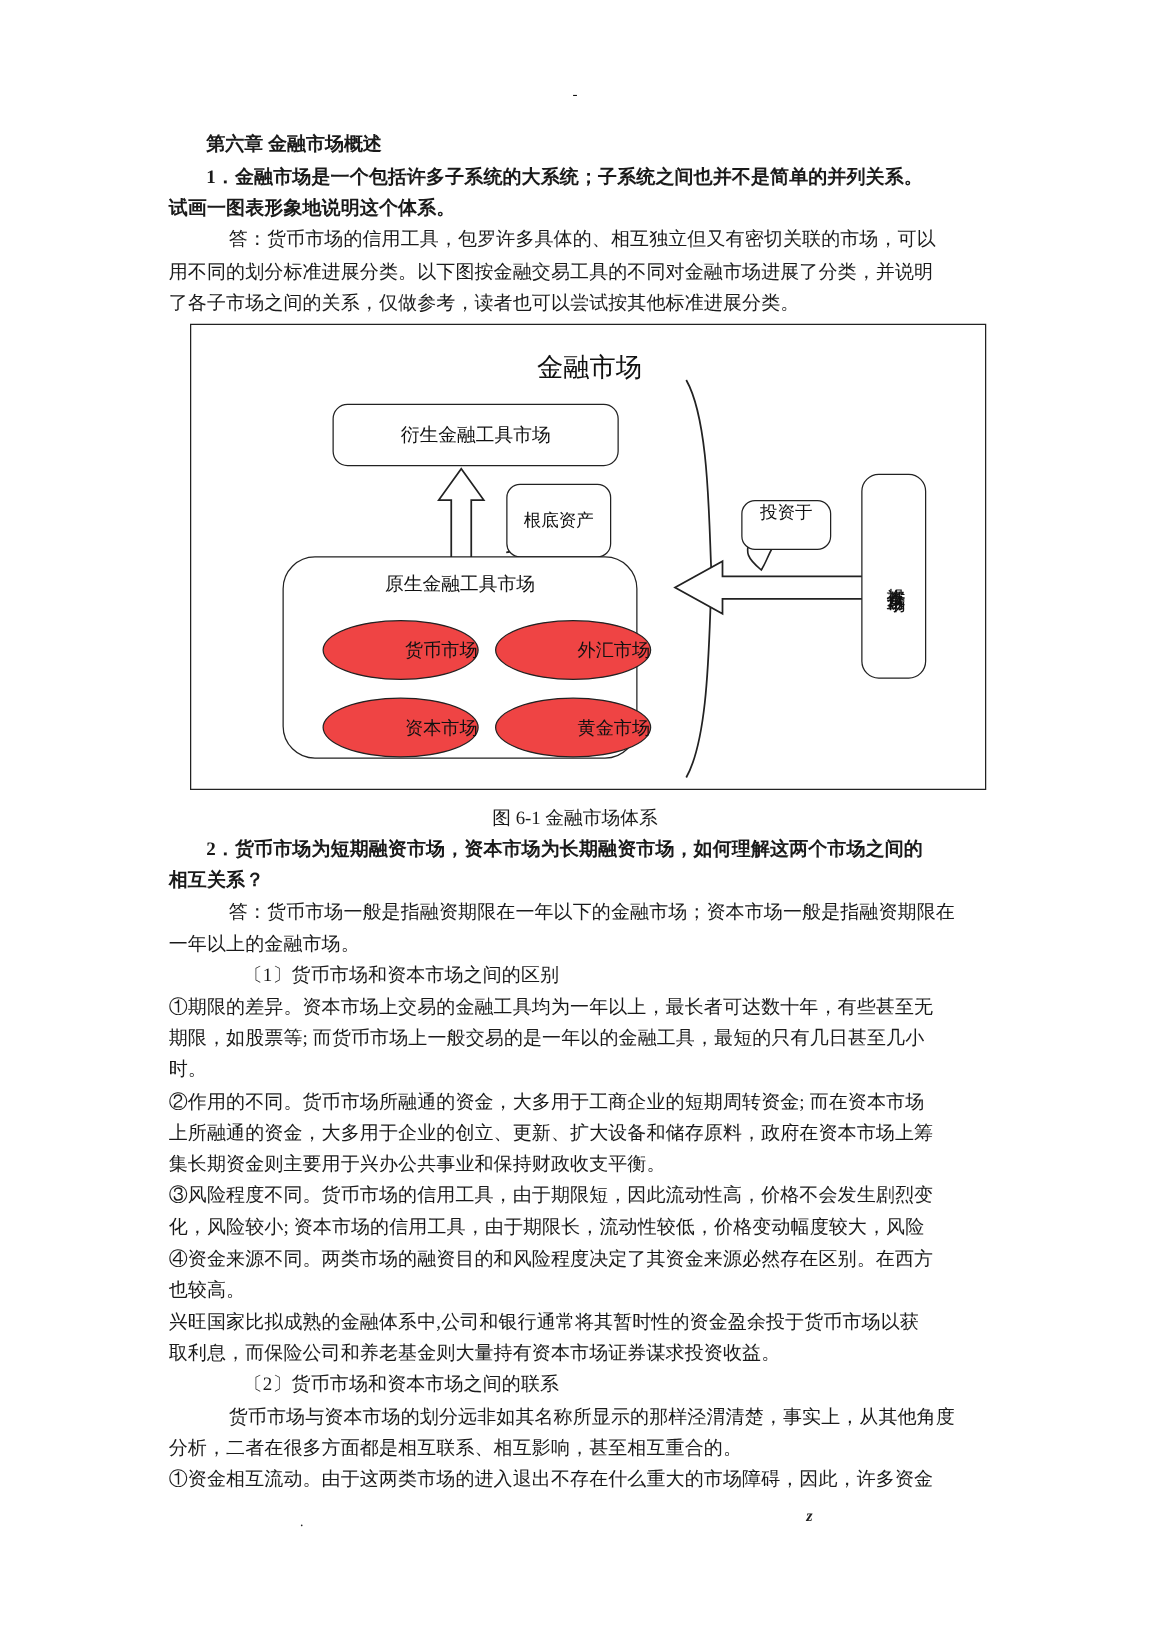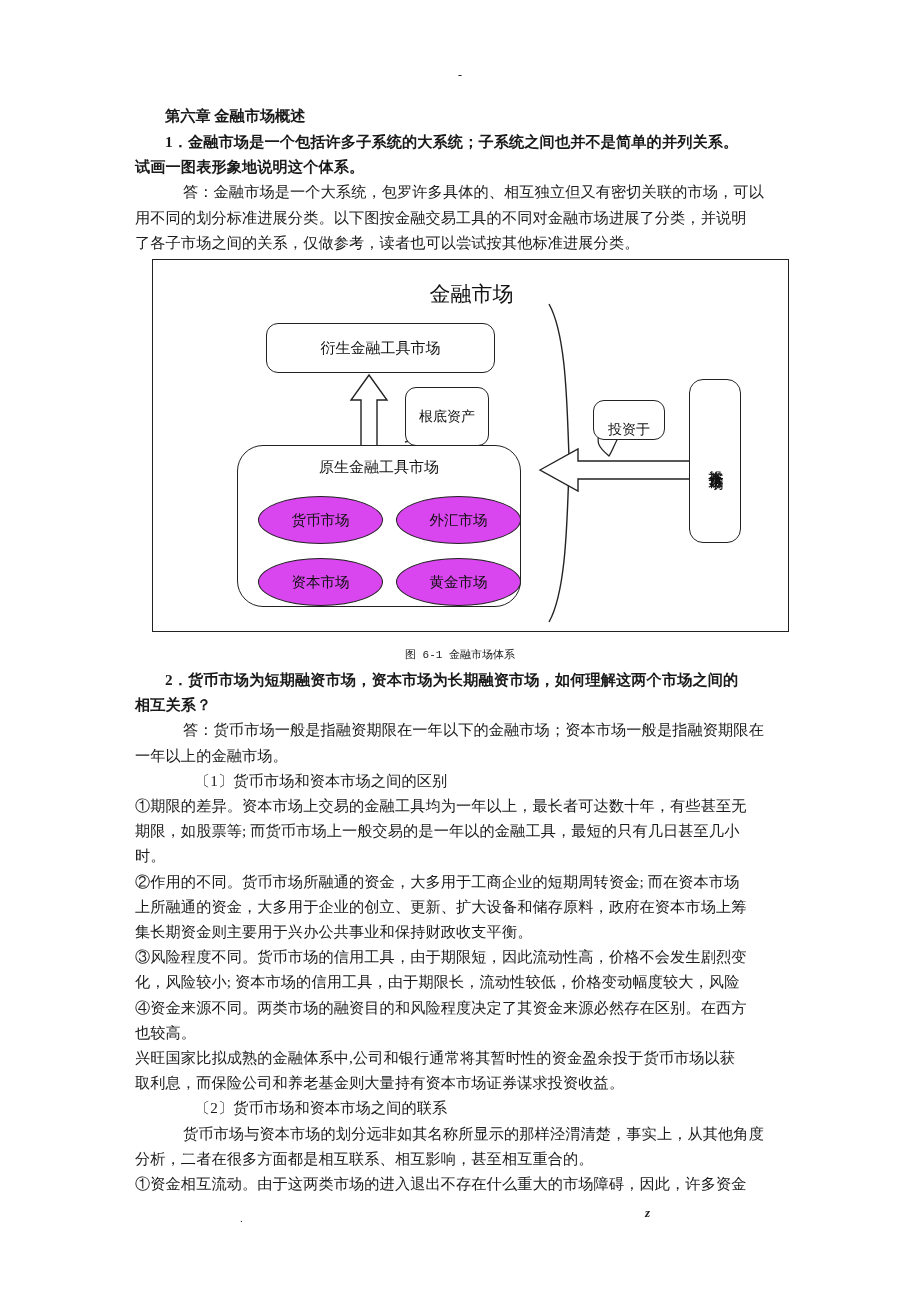--- a/index.html
+++ b/index.html
@@ -63,25 +63,24 @@
   .ind-ans { padding-left: 48px; }
   .ind-sub { padding-left: 60px; }
   .title-ln {
     font-size: 15.2px;
     line-height: 26px;
     font-weight: bold;
     padding-left: 30px;
     white-space: nowrap;
   }
   .fig-caption {
-    font-size: 11px;
+    font-size: 15px;
     line-height: 24px;
     text-align: center;
     width: 650px;
-    font-family: Liberation Mono, monospace;
   }
   .spacer-fig {
     height: 388px;
   }
 
   
   .diagram {
     position: absolute;
     left: 152px;
     top: 259px;
@@ -112,40 +111,40 @@
     font-size: 15px;
     color: #111;
   }
   .box-derivative {
     left: 113px;
     top: 63px;
     width: 229px;
     height: 50px;
   }
   .box-primary {
-    left: 84px;
+    left: 73px;
     top: 185px;
     width: 284px;
     height: 162px;
     border-radius: 26px;
     align-items: flex-start;
     padding-top: 12px;
   }
   .primary-label {
     font-size: 15px;
   }
   .ellipse {
     position: absolute;
     border: 1.3px solid #222;
     border-radius: 50%;
     box-sizing: border-box;
-    background: #d946ef;
+    background: #ef4444;
     display: flex;
     align-items: center;
-    justify-content: center;
+    justify-content: flex-end;
     font-size: 14.5px;
     color: #111;
     width: 125px;
     height: 48px;
   }
   .e-money   { left: 105px; top: 236px; }
   .e-forex   { left: 243px; top: 236px; }
   .e-capital { left: 105px; top: 298px; font-family: Liberation Mono, monospace; }
   .e-gold    { left: 243px; top: 298px; }
 
@@ -177,21 +176,21 @@
     position: absolute;
     left: 440px;
     top: 140px;
     width: 72px;
     height: 40px;
     border: 1.3px solid #222;
     border-radius: 11px;
     box-sizing: border-box;
     background: #fff;
     display: flex;
-    align-items: flex-end;
+    align-items: flex-start;
     justify-content: center;
     font-size: 14px;
     color: #111;
   }
   .callout-tail-invest {
     position: absolute;
     left: 440px;
     top: 172px;
     width: 40px;
     height: 28px;
@@ -250,21 +249,21 @@
 
   <div class="header-mark">-</div>
 
   <div class="content">
 
     <div class="title-ln">第六章  金融市场概述</div>
 
     <div class="ln bold ind1">1．金融市场是一个包括许多子系统的大系统；子系统之间也并不是简单的并列关系。</div>
     <div class="ln bold">试画一图表形象地说明这个体系。</div>
 
-    <div class="ln ind-ans">答：金融市场是一个大系统，包罗许多具体的、相互独立但又有密切关联的市场，可以</div>
+    <div class="ln ind-ans">答：货币市场的信用工具，包罗许多具体的、相互独立但又有密切关联的市场，可以</div>
     <div class="ln">用不同的划分标准进展分类。以下图按金融交易工具的不同对金融市场进展了分类，并说明</div>
     <div class="ln">了各子市场之间的关系，仅做参考，读者也可以尝试按其他标准进展分类。</div>
 
     <div class="spacer-fig"></div>
 
     <div class="fig-caption">图 6-1  金融市场体系</div>
 
     <div class="ln bold ind1">2．货币市场为短期融资市场，资本市场为长期融资市场，如何理解这两个市场之间的</div>
     <div class="ln bold">相互关系？</div>
 

